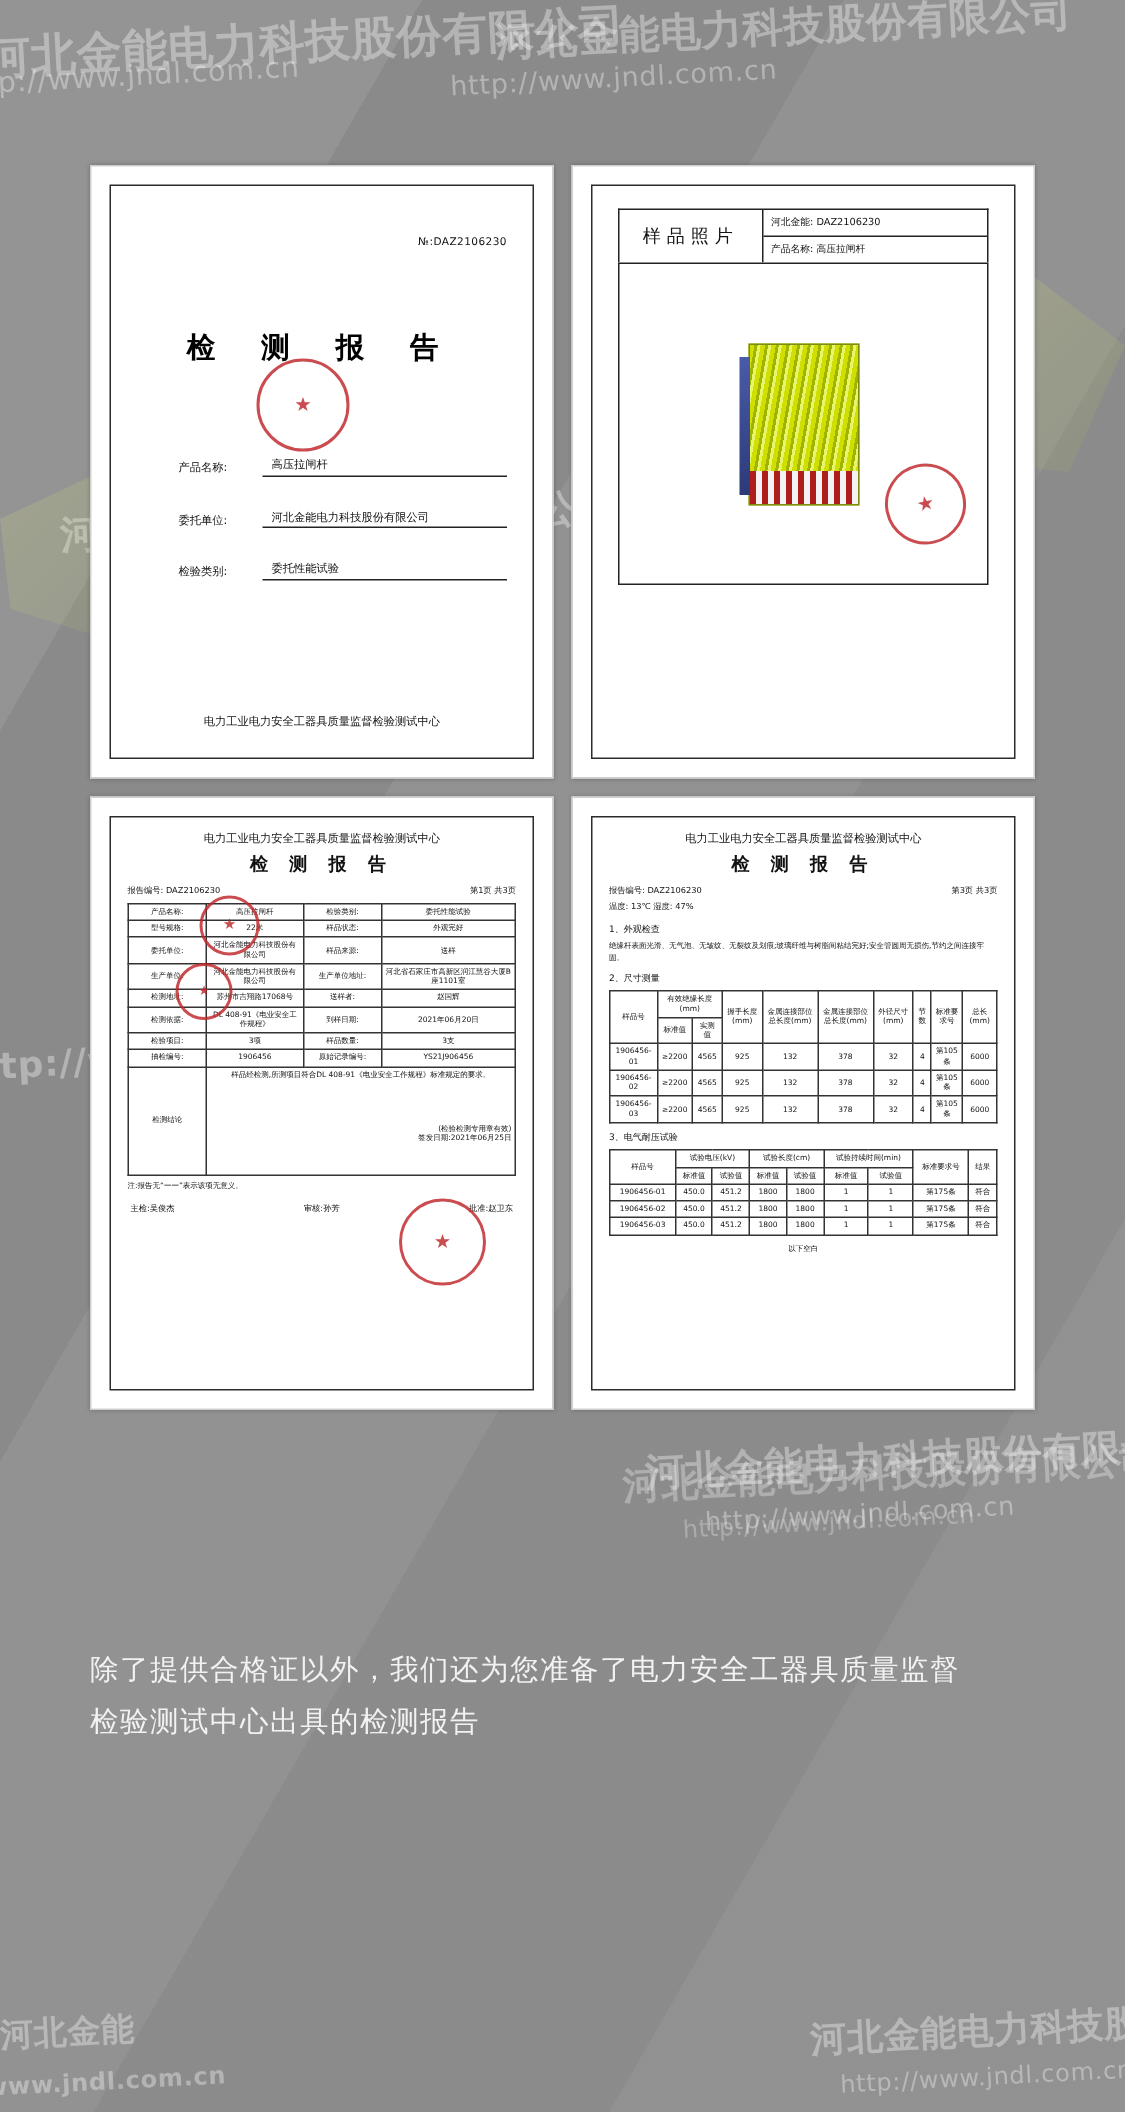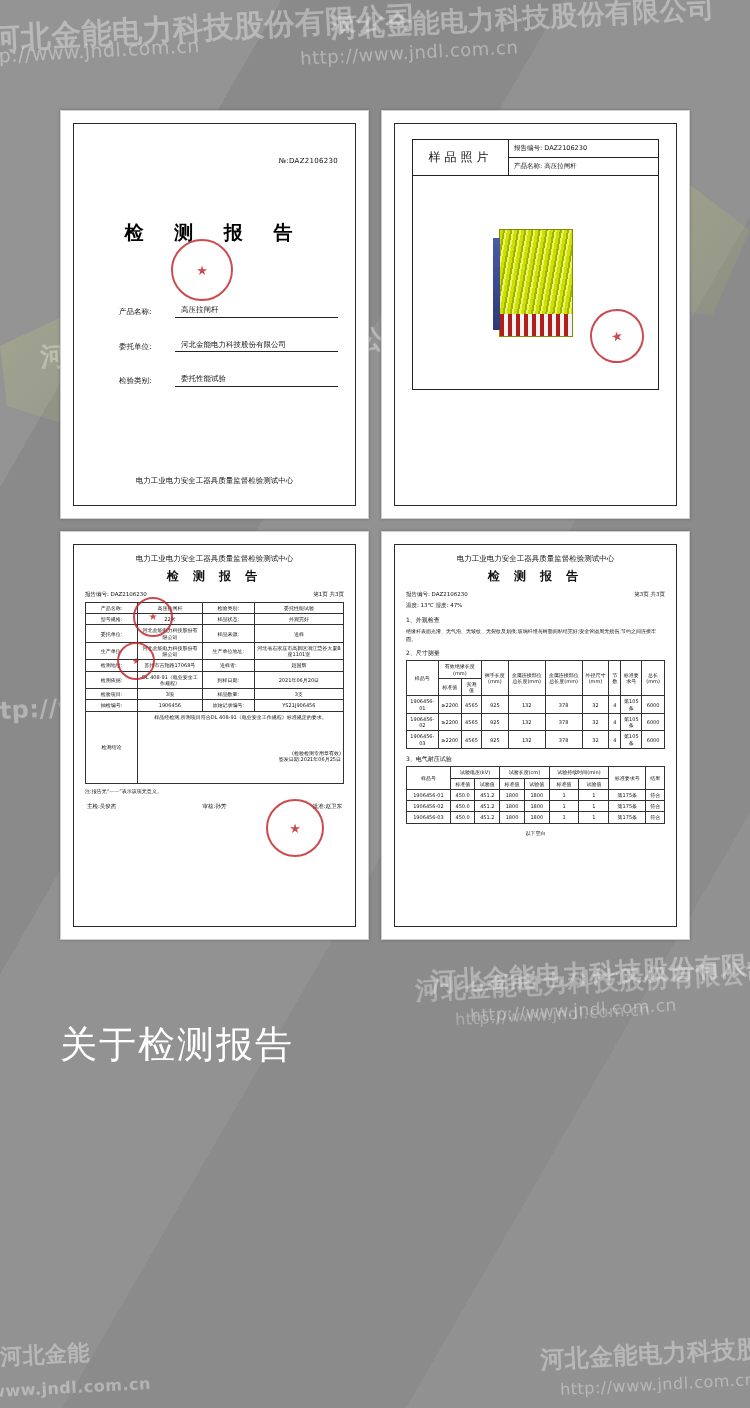--- a/index.html
+++ b/index.html
@@ -207,21 +207,21 @@
     </div>
   </div>
 
   <div class="sheet">
     <div class="inner-frame"></div>
     <div class="sheet-content">
       <div class="photo-head">
         <div class="cellL">样品照片</div>
         <div class="cellR">
           <div>
-            <span>报告编号:</span>
+            <span>河北金能:</span>
             <span>DAZ2106230</span>
           </div>
           <div>
             <span>产品名称:</span>
             <span>高压拉闸杆</span>
           </div>
         </div>
       </div>
       <div class="photo-body">
         <div class="sample-img"></div>
@@ -457,20 +457,21 @@
           </tr>
         </tbody>
       </table>
       <div class="sec-text" style="margin-top:5px; text-align:center;">以下空白</div>
     </div>
   </div>
 </div>
 
 <div class="promo">
   <h1>
-    <span>关于检测报告</span><br>
+    <br>
   </h1>
+  <p>除了提供合格证以外，我们还为您准备了电力安全工器具质量监督检验测试中心出具的检测报告</p>
 </div>
 
 <div class="wm-layer">
   <div class="wm" style="left:415px; top:965px; font-size:25px; color:rgba(255,255,255,.30); transform:rotate(-3deg);">河北金能电力科技股份有限公司</div>
   <div class="wm url" style="left:455px; top:1005px; font-size:16px; color:rgba(255,255,255,.28); transform:rotate(-3deg);">http://www.jndl.com.cn</div>
 </div>
 
 </body></html>

